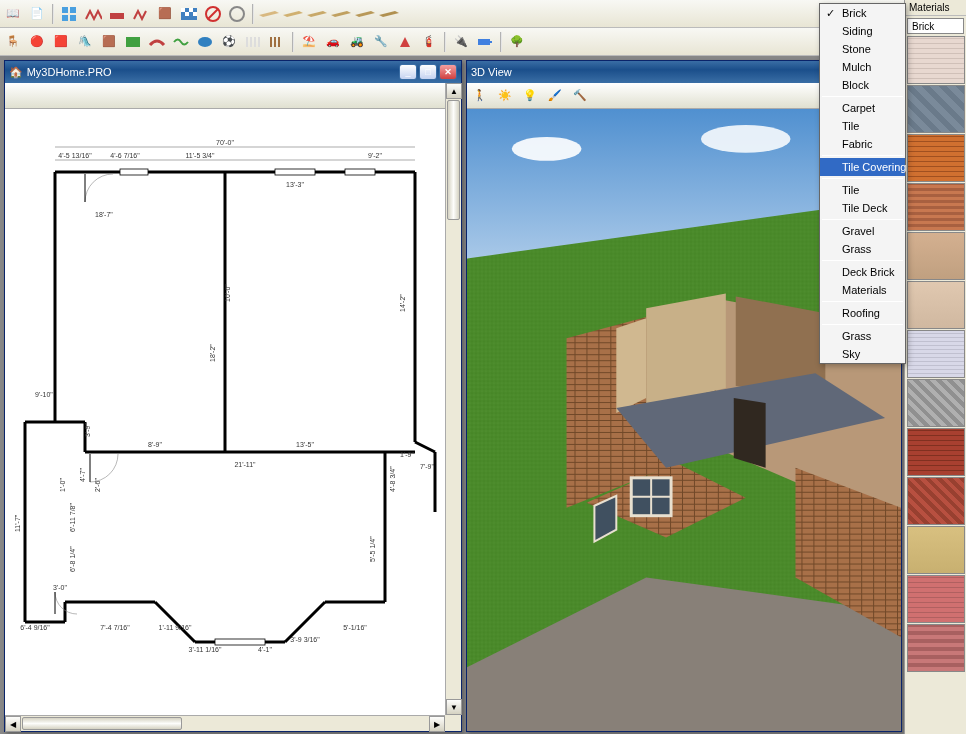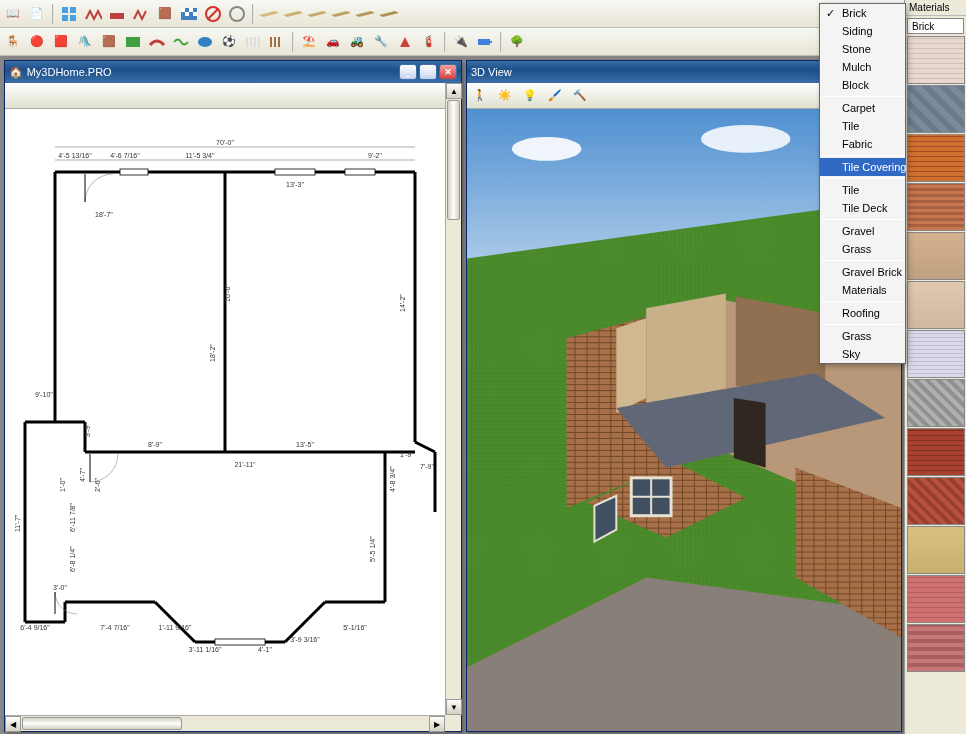--- a/index.html
+++ b/index.html
@@ -392,20 +392,20 @@
     <div class="dd-item">Fabric</div>
     <div class="dd-sep"></div>
     <div class="dd-item sel">Tile Covering</div>
     <div class="dd-sep"></div>
     <div class="dd-item">Tile</div>
     <div class="dd-item">Tile Deck</div>
     <div class="dd-sep"></div>
     <div class="dd-item">Gravel</div>
     <div class="dd-item">Grass</div>
     <div class="dd-sep"></div>
-    <div class="dd-item">Gravel Brick</div>
+    <div class="dd-item">Deck Brick</div>
     <div class="dd-item">Materials</div>
     <div class="dd-sep"></div>
     <div class="dd-item">Roofing</div>
     <div class="dd-sep"></div>
     <div class="dd-item">Grass</div>
     <div class="dd-item">Sky</div>
   </div>
 
 </body></html>

